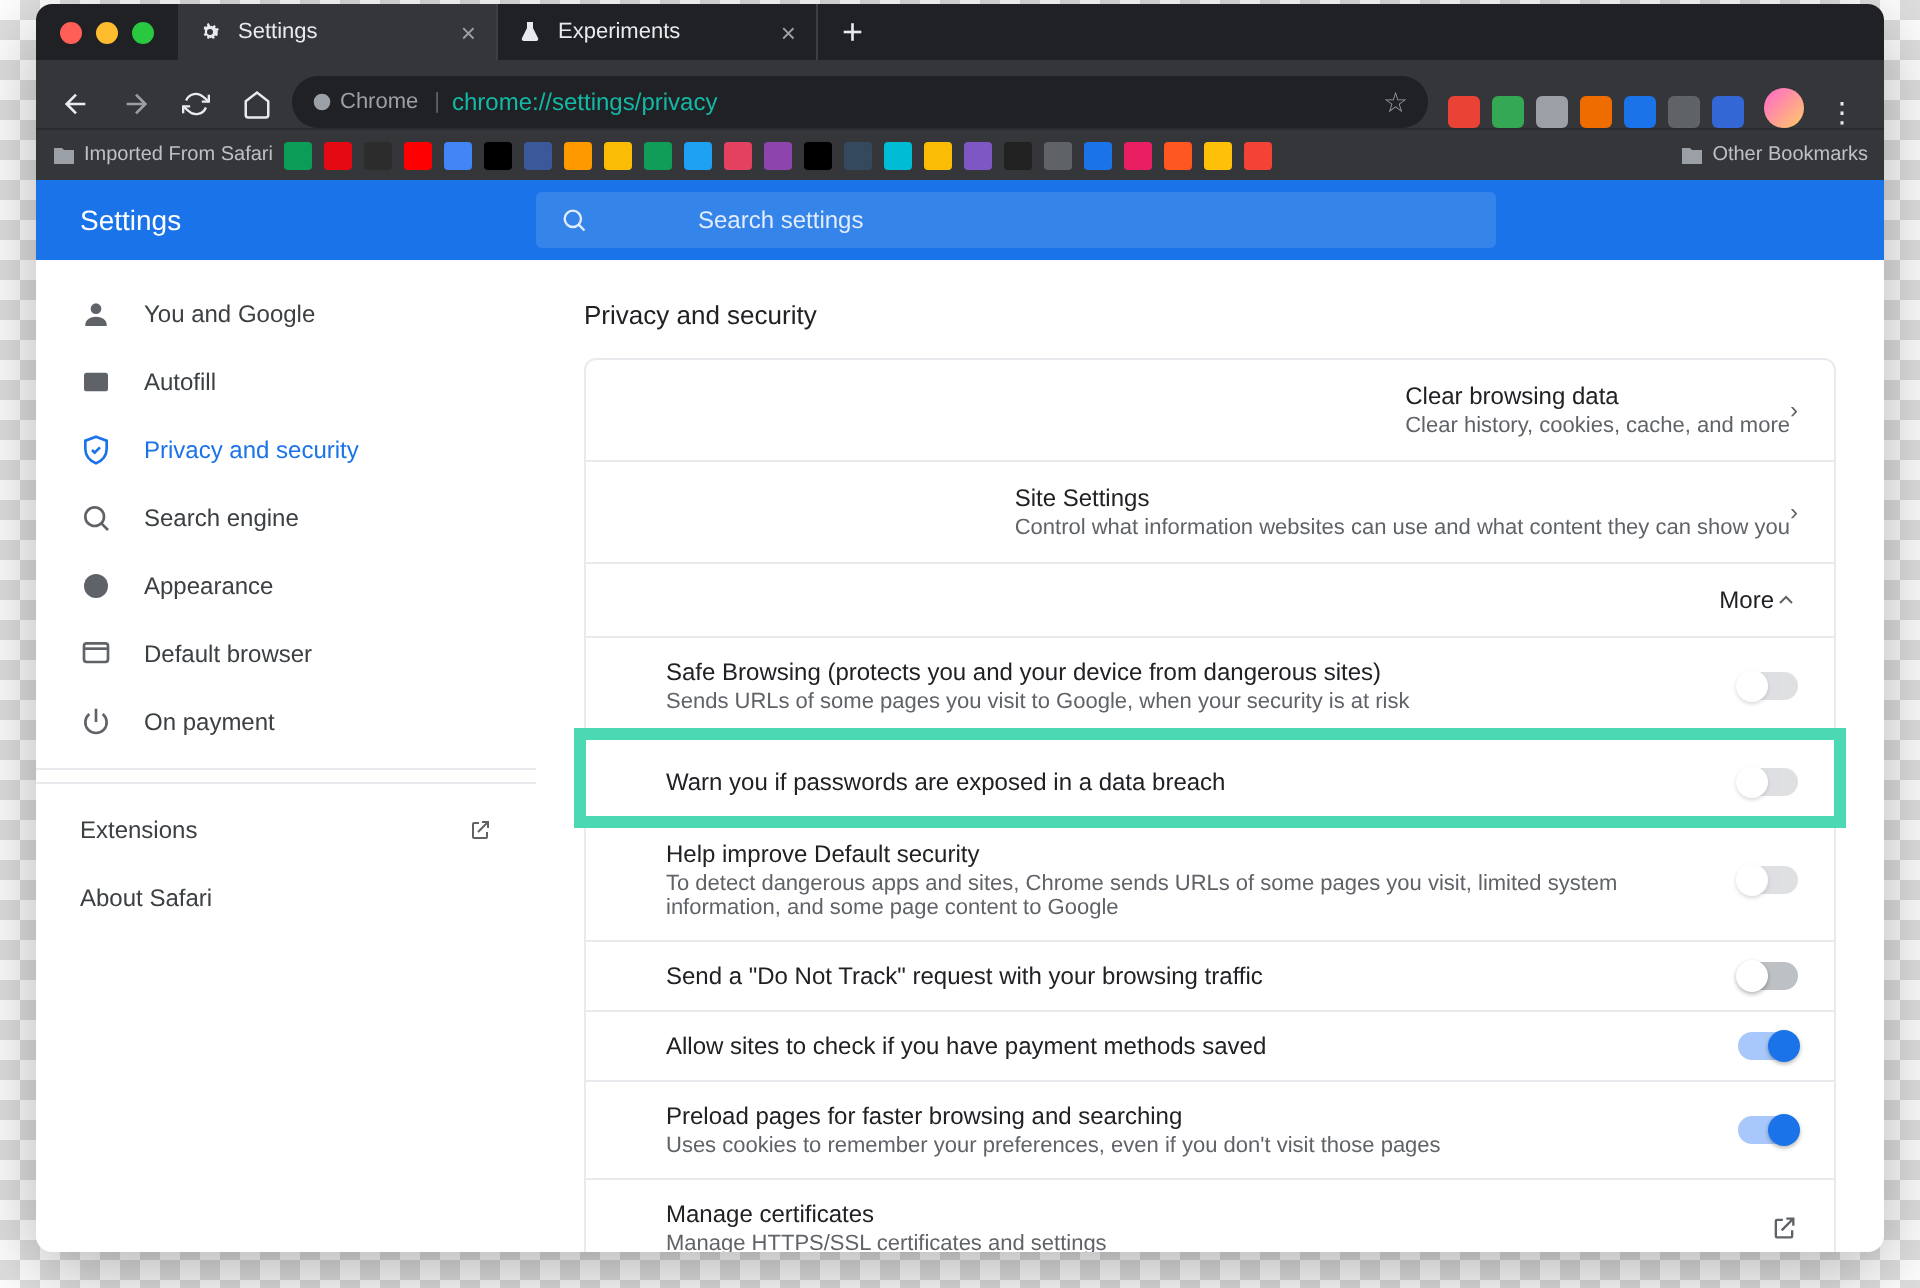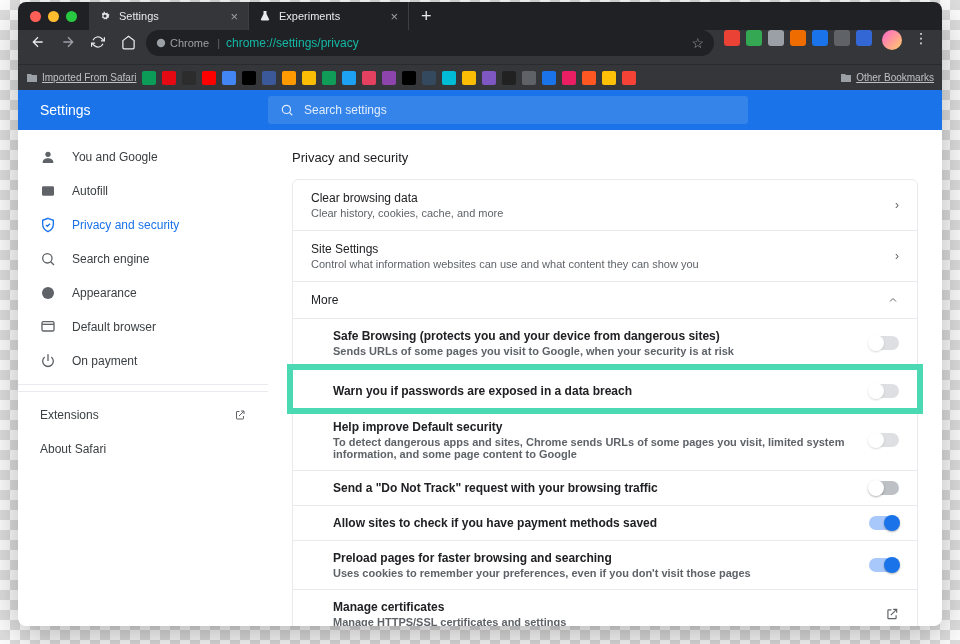--- a/index.html
+++ b/index.html
@@ -45,21 +45,21 @@
   color: #e8eaed; font-size: 11px;
   border-right: 1px solid #3c4043;
 }
 .tab.active { background: #35363a; }
 .tab .ico { width: 12px; height: 12px; }
 .tab .close { margin-left: auto; font-size: 13px; color: #9aa0a6; }
 .plus { color: #e8eaed; font-size: 18px; padding: 0 12px; display: flex; align-items: center; }
 .toolbar {
   height: 34px;
   background: #35363a;
-  display: flex; align-items: flex-start;
+  display: flex; align-items: flex-end;
   padding: 0 8px; gap: 6px;
 }
 .nav-btn { width: 24px; height: 24px; display: flex; align-items: center; justify-content: center; color: #9aa0a6; border-radius: 50%; }
 .nav-btn.enabled { color: #e8eaed; }
 .omnibox {
   flex: 1; height: 26px;
   background: #202124;
   border-radius: 13px;
   display: flex; align-items: center;
   padding: 0 10px; gap: 6px;
@@ -71,67 +71,67 @@
 .ext-icons { display: flex; gap: 6px; align-items: center; padding: 0 4px; }
 .ext { width: 16px; height: 16px; border-radius: 3px; }
 .avatar { width: 20px; height: 20px; border-radius: 50%; background: linear-gradient(135deg,#f6c,#fc6); }
 .menu3 { color: #e8eaed; font-size: 14px; padding: 0 6px; }
 .bookmarks {
   height: 26px; background: #35363a;
   border-top: 1px solid #2a2b2e;
   display: flex; align-items: center; padding: 0 8px; gap: 6px;
   color: #bdc1c6; font-size: 10px;
 }
-.bm { display: flex; align-items: center; gap: 4px; text-decoration: underline; }
+.bm { display: flex; align-items: center; gap: 4px; }
 .bmico { width: 14px; height: 14px; border-radius: 2px; flex: none; }
 .bm-spacer { flex: 1; }
 .header-bar {
   height: 40px;
   background: #1a73e8;
   display: flex; align-items: center;
   padding: 0 22px;
 }
 .header-title { color: #fff; font-size: 14px; width: 228px; }
 .search-box {
   flex: 1; max-width: 480px; height: 28px;
   background: rgba(255,255,255,0.12);
   border-radius: 3px;
   display: flex; align-items: center;
   padding: 0 12px; gap: 10px;
   color: rgba(255,255,255,0.85);
 }
-.search-box input { flex: 1; background: none; border: none; color: #fff; outline: none; font-size: 12px; }
+.search-box input { flex: 1; background: none; border: none; color: #fff; outline: none; font-size: 12px; margin-left: 45px; }
 .search-box input::placeholder { color: rgba(255,255,255,0.85); }
 .content-area { flex: 1; display: flex; overflow: hidden; }
 .sidebar { width: 250px; padding: 10px 0; }
 .side-item {
   display: flex; align-items: center; gap: 16px;
   padding: 9px 22px; font-size: 12px; color: #3c4043;
 }
 .side-item.active { color: #1a73e8; }
 .side-item .sic { width: 16px; height: 16px; display: flex; align-items: center; justify-content: center; color: #5f6368; }
 .side-item.active .sic { color: #1a73e8; }
 .side-sep { height: 1px; background: #e8eaed; margin: 6px 0; }
 .advanced-row { display: flex; align-items: center; justify-content: space-between; padding: 10px 22px; font-size: 12px; color: #3c4043; }
 .link-row { display: flex; align-items: center; justify-content: space-between; padding: 10px 22px; font-size: 12px; color: #3c4043; }
 .main { flex: 1; padding: 20px 24px; overflow: hidden; }
 .section-title { font-size: 13px; color: #202124; font-weight: 500; margin-bottom: 14px; }
 .card { border: 1px solid #e8eaed; border-radius: 6px; }
 .row {
-  display: flex; align-items: center; justify-content: space-between;
-  padding: 11px 18px; border-bottom: 1px solid #e8eaed; gap: 32px;
+  display: flex; align-items: center; justify-content: flex-end;
+  padding: 11px 18px; border-bottom: 1px solid #e8eaed;
 }
 .row:last-child { border-bottom: none; }
 .row-text { display: flex; flex-direction: column; gap: 2px; }
 .row-title { font-size: 12px; color: #202124; }
 .row-sub { font-size: 11px; color: #5f6368; }
 .chev { color: #5f6368; font-size: 12px; }
 .subrow {
   display: flex; align-items: center; justify-content: space-between;
-  padding: 10px 18px 10px 40px; border-bottom: 1px solid #e8eaed; font-weight: bold;
+  padding: 10px 18px 10px 40px; border-bottom: 1px solid #e8eaed;
 }
 .subrow:last-child { border-bottom: none; }
 .toggle { width: 30px; height: 14px; border-radius: 7px; background: #bdc1c6; position: relative; flex: none; }
 .toggle::after { content: ''; position: absolute; width: 16px; height: 16px; background: #fff; border-radius: 50%; top: -1px; left: -1px; box-shadow: 0 1px 2px rgba(0,0,0,0.3); }
 .toggle.on { background: #a8c7fa; }
 .toggle.on::after { background: #1a73e8; left: auto; right: -1px; }
 .toggle.disabled { opacity: 0.5; }
 .highlight-box {
   border: 6px solid #4ad9b3;
   margin: -4px -6px;

